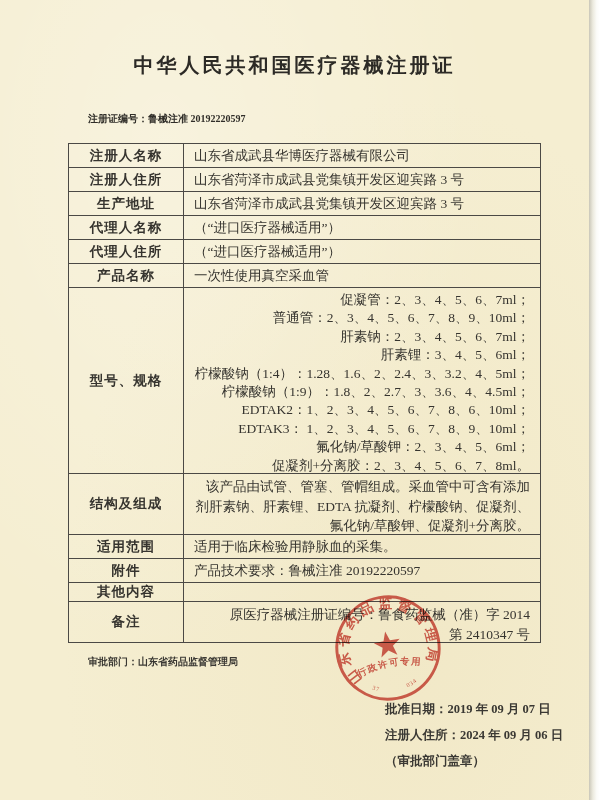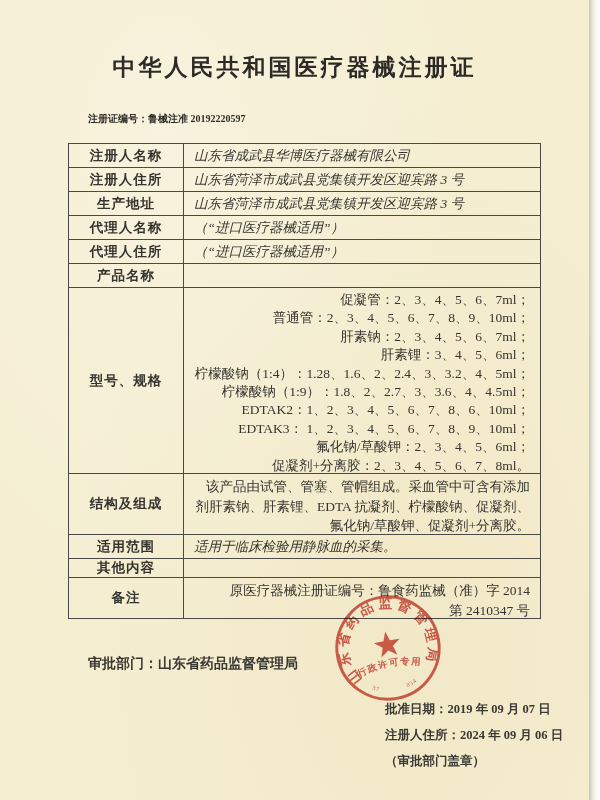--- a/index.html
+++ b/index.html
@@ -15,48 +15,48 @@
       radial-gradient(ellipse at 28% 18%, rgba(255,255,255,.28), rgba(255,255,255,0) 55%),
       radial-gradient(ellipse at 70% 80%, rgba(235,222,180,.35), rgba(255,255,255,0) 60%),
       #f5eed1;
   }
   .paper-edge{
     position:absolute;right:0;top:0;width:11px;height:800px;
     background:linear-gradient(to right,#c9c6b8 0,#eceade 35%,#fbfbf8 70%,#ffffff 100%);
   }
   .title{
     position:absolute;top:52px;left:0;width:589px;text-align:center;
-    font-size:23px;font-weight:700;letter-spacing:3px;color:#2c2a26;margin:0;
+    font-size:20px;font-weight:700;letter-spacing:3px;color:#2c2a26;margin:0;
   }
   .certno{
     position:absolute;top:112px;left:88px;font-size:10px;font-weight:700;color:#302e29;
   }
   .tbl{
     position:absolute;left:68px;top:143px;width:471px;
     border:1px solid #4b4945;font-size:13.5px;
   }
   .row{display:flex;border-top:1px solid #4b4945;}
   .row:first-child{border-top:none;}
   .lbl{
     width:114px;flex:0 0 114px;border-right:1px solid #4b4945;
     display:flex;align-items:center;justify-content:center;
     text-align:right;font-weight:600;letter-spacing:1px;
   }
-  .val{flex:1;display:flex;align-items:center;padding:0 10px;overflow:hidden;font-style:italic;}
+  .val{flex:1;display:flex;align-items:center;padding:0 10px;overflow:hidden;}
   .h23{height:23px;}
   .val-block{flex:1;padding:3px 10px;overflow:hidden;text-align:right;}
   .spec{height:185px;}
   .spec .val-block div{line-height:18.4px;white-space:nowrap;}
   .struct{height:60px;}
   .struct .val-block{line-height:19.5px;}
   .other{height:18px;}
   .remark{height:40px;}
   .remark .val-block{line-height:19.5px;text-indent:1.4em;}
   .footer-left{
-    position:absolute;left:88px;top:655px;font-size:14px;font-weight:600;color:#3a3833;
+    position:absolute;left:88px;top:655px;font-size:10px;font-weight:600;color:#3a3833;
   }
   .footer-right{
     position:absolute;left:385px;top:655px;font-size:12.5px;font-weight:600;color:#3a3833;margin-top:46px;
   }
   .footer-right div{margin-bottom:9px;white-space:nowrap;}
   .seal{
     position:absolute;left:329px;top:589px;width:118px;height:118px;
     transform:rotate(-10deg);
     opacity:.86;mix-blend-mode:multiply;pointer-events:none;
   }
@@ -93,20 +93,21 @@
     <div class="row h23">
       <div class="lbl">代理人名称</div>
       <div class="val">（“进口医疗器械适用”）</div>
     </div>
     <div class="row h23">
       <div class="lbl">代理人住所</div>
       <div class="val">（“进口医疗器械适用”）</div>
     </div>
     <div class="row h23">
       <div class="lbl">产品名称</div>
+      <div class="val">一次性使用真空采血管</div>
     </div>
 
     <div class="row spec">
       <div class="lbl">型号、规格</div>
       <div class="val-block">
         <div>促凝管：2、3、4、5、6、7ml；</div>
         <div>普通管：2、3、4、5、6、7、8、9、10ml；</div>
         <div>肝素钠：2、3、4、5、6、7ml；</div>
         <div>肝素锂：3、4、5、6ml；</div>
         <div>柠檬酸钠（1:4）：1.28、1.6、2、2.4、3、3.2、4、5ml；</div>
@@ -121,20 +122,24 @@
     <div class="row struct">
       <div class="lbl">结构及组成</div>
       <div class="val-block">该产品由试管、管塞、管帽组成。采血管中可含有添加剂肝素钠、肝素锂、EDTA 抗凝剂、柠檬酸钠、促凝剂、氟化钠/草酸钾、促凝剂+分离胶。</div>
     </div>
 
     <div class="row h23">
       <div class="lbl">适用范围</div>
       <div class="val">适用于临床检验用静脉血的采集。</div>
     </div>
 
+    <div class="row h23">
+      <div class="lbl">附件</div>
+      <div class="val">产品技术要求：鲁械注准 20192220597</div>
+    </div>
 
     <div class="row other">
       <div class="lbl">其他内容</div>
       <div class="val"></div>
     </div>
 
     <div class="row remark">
       <div class="lbl">备注</div>
       <div class="val-block">原医疗器械注册证编号：鲁食药监械（准）字 2014 第 2410347 号</div>
     </div>

